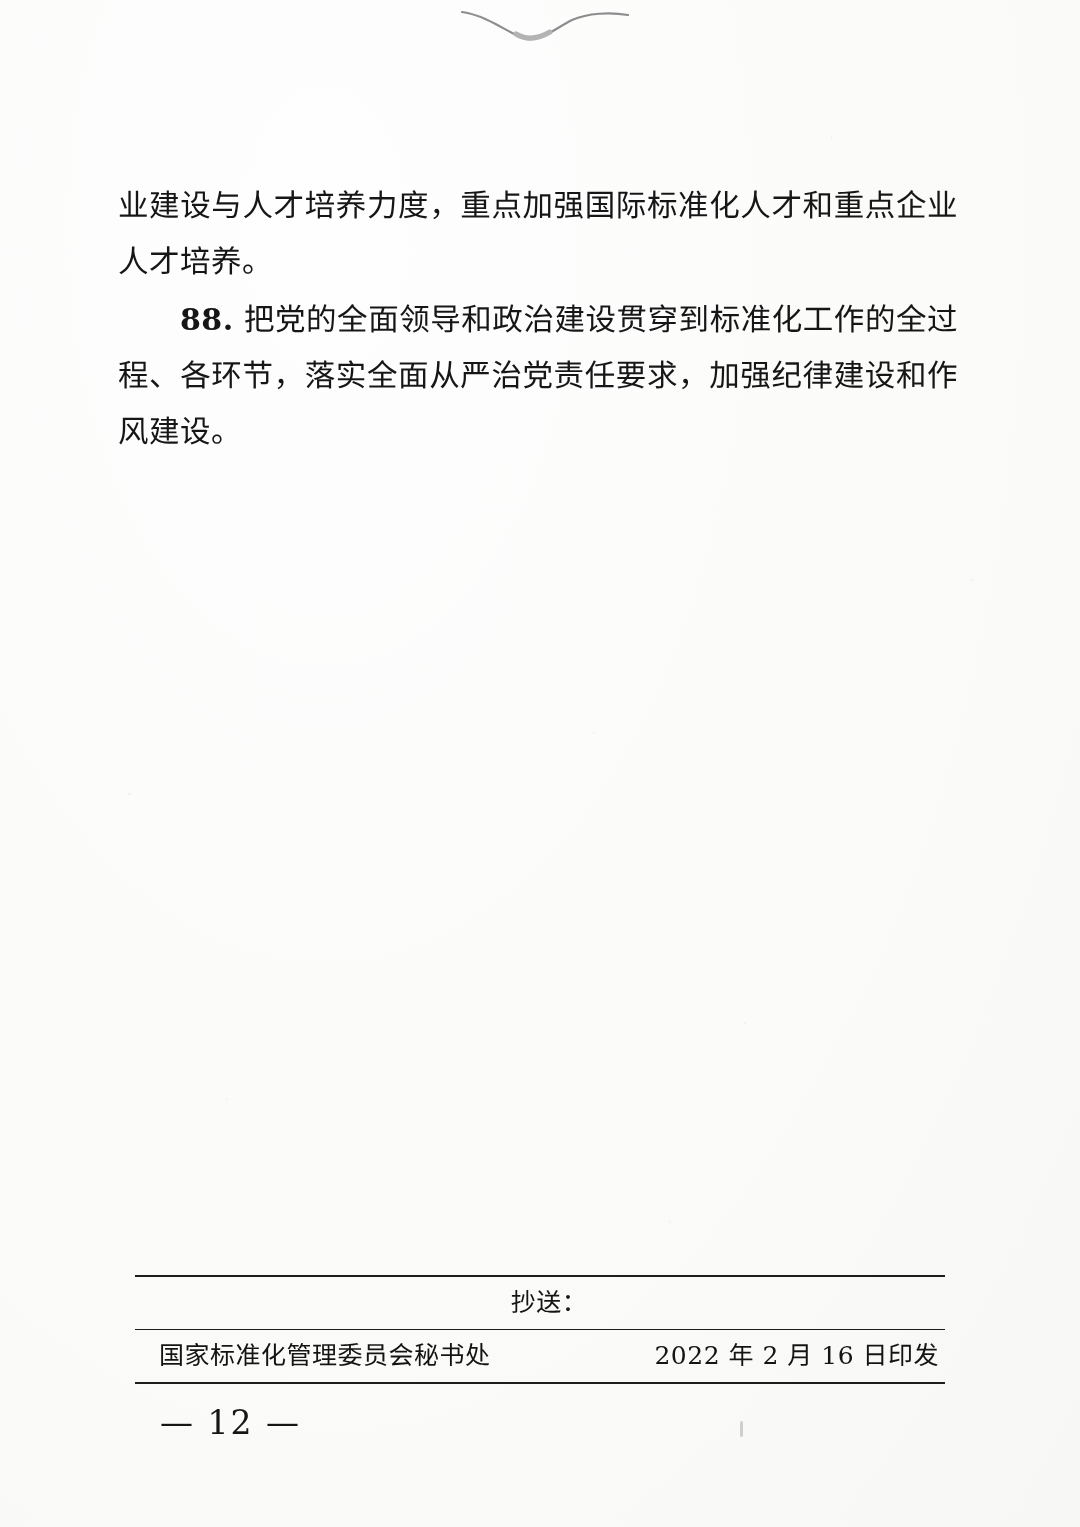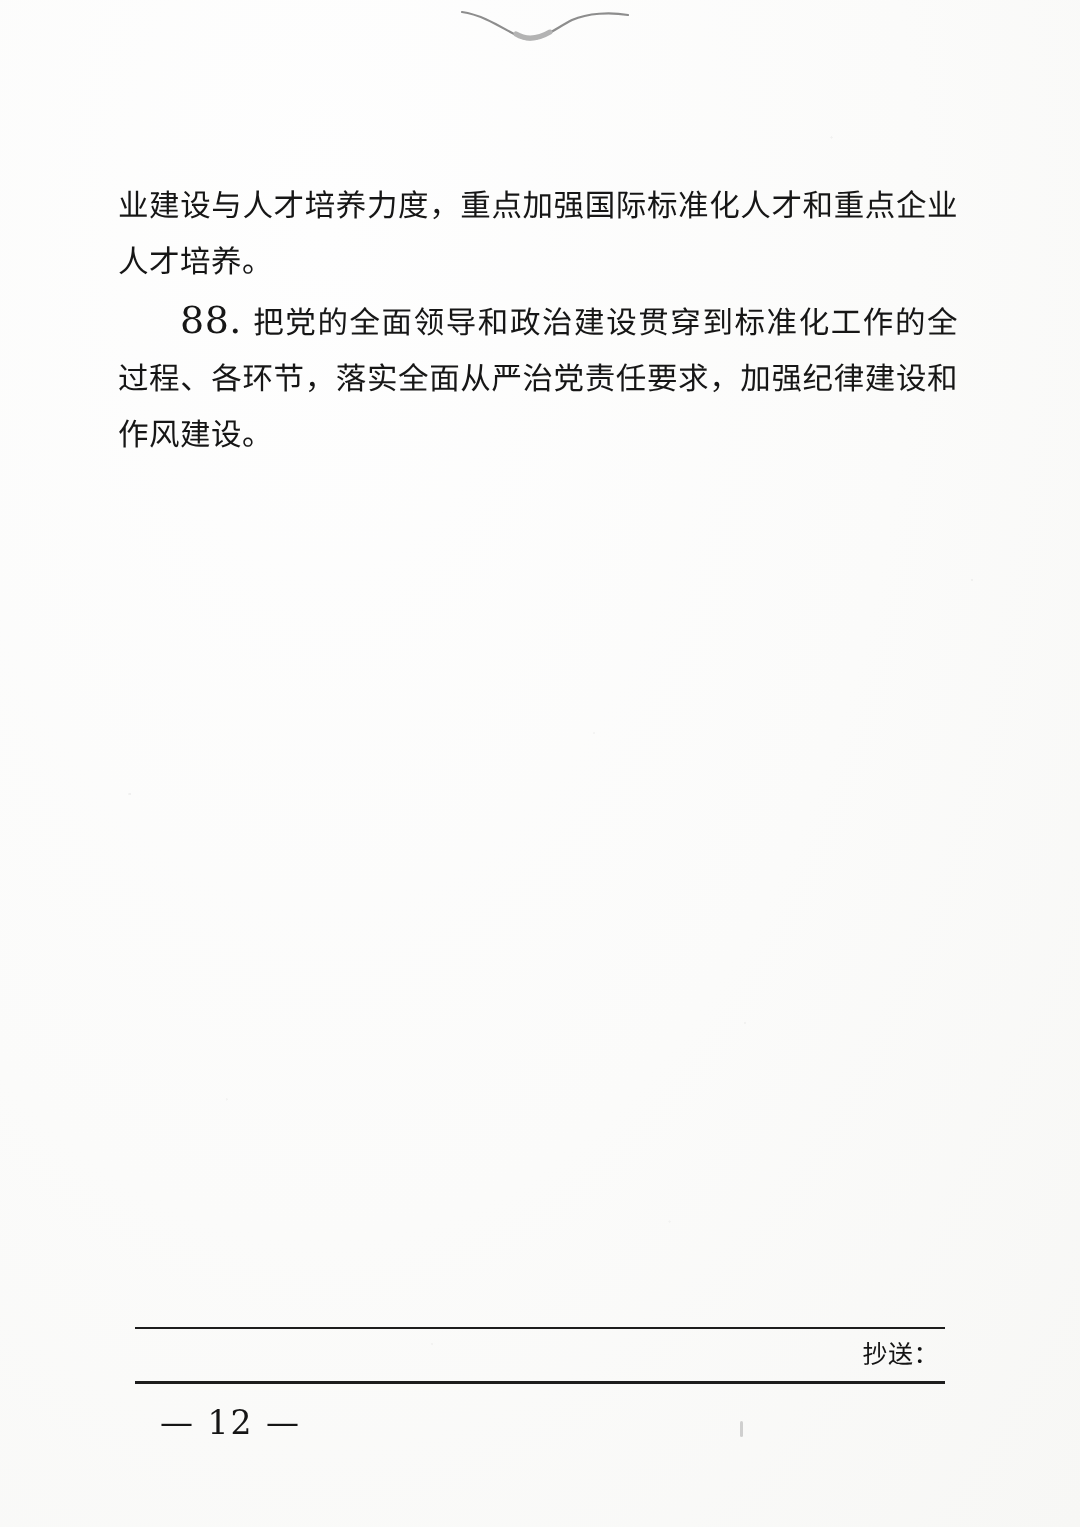--- a/index.html
+++ b/index.html
@@ -65,22 +65,22 @@
     text-justify: inter-ideograph;
     margin: 0 0 2px 0;
     color: #161616;
   }
   .para.indent {
     text-indent: 62px;
     margin-top: 2px;
   }
   .num {
     font-family: "DejaVu Serif", "Liberation Serif", serif;
-    font-weight: 400;
-    font-size: 38px;
+    font-weight: 700;
+    font-size: 30px;
     letter-spacing: 0.5px;
   }
 
   
   .footer {
     position: absolute;
     left: 135px;
     width: 810px;
     bottom: 143px;
   }
@@ -94,21 +94,21 @@
     display: flex;
     align-items: center;
     justify-content: space-between;
     font-size: 25px;
     line-height: 52px;
     padding: 0 6px 0 24px;
     letter-spacing: 0.5px;
     white-space: nowrap;
   }
   .footer-row.single {
-    justify-content: flex-end;
+    justify-content: center;
   }
   .footer-left { color: #141414; }
   .footer-right { color: #141414; }
 
   .page-number {
     position: absolute;
     left: 160px;
     bottom: 85px;
     font-size: 33px;
     letter-spacing: 2px;
@@ -150,20 +150,24 @@
     </p>
 
   </div>
 
   <div class="footer">
     <div class="rule"></div>
     <div class="footer-row single">
       <span class="footer-left">抄送：</span>
     </div>
     <div class="rule thin"></div>
+    <div class="footer-row">
+      <span class="footer-left">国家标准化管理委员会秘书处</span>
+      <span class="footer-right">2022 年 2 月 16 日印发</span>
+    </div>
     <div class="rule"></div>
   </div>
 
   <div class="page-number">— 12 —</div>
 
   <div class="speck"></div>
 
 </div>
 
 </body></html>

